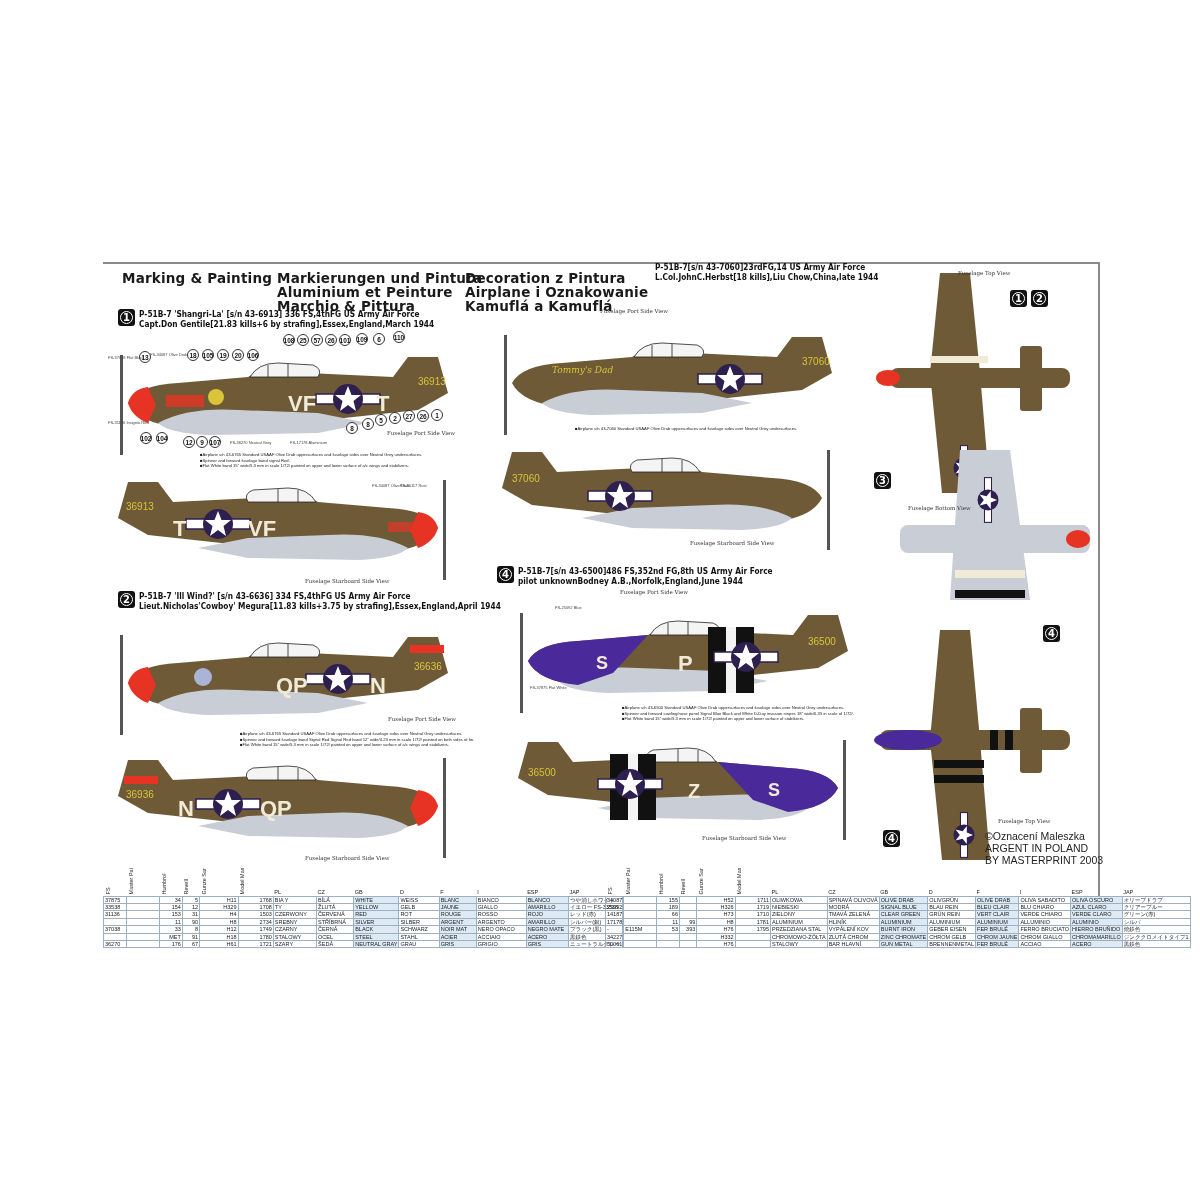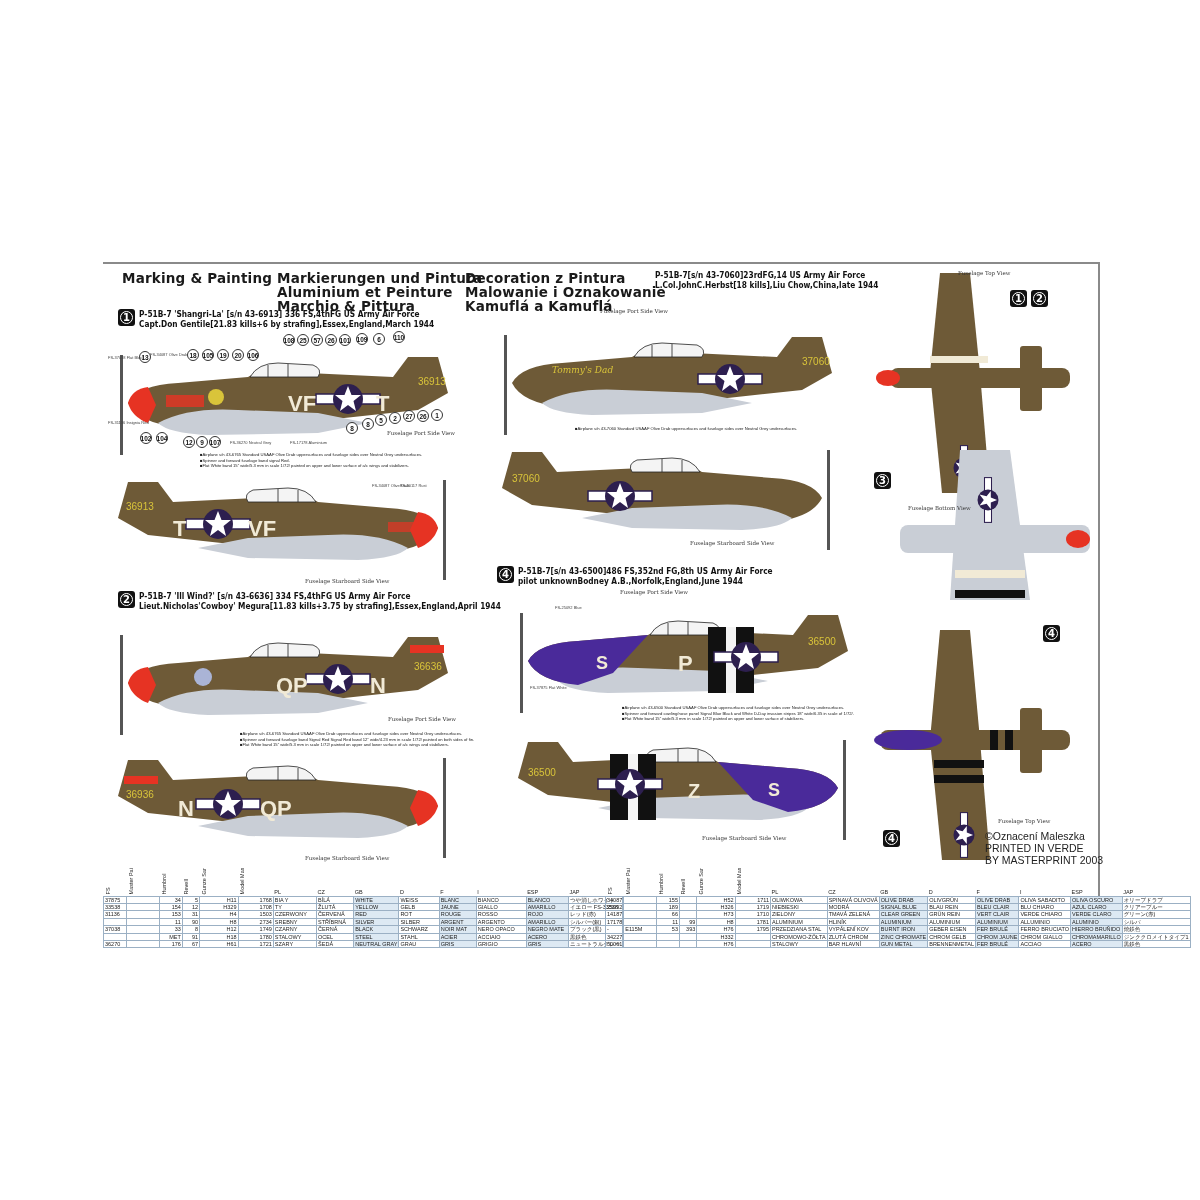--- a/index.html
+++ b/index.html
@@ -33,21 +33,21 @@
 <div class="title" style="left:122px; top:271px;">
   <div>Marking &amp; Painting</div>
 </div>
 <div class="title" style="left:277px; top:271px;">
   <div>Markierungen und Pintura</div>
   <div>Aluminium et Peinture</div>
   <div>Marchio &amp; Pittura</div>
 </div>
 <div class="title" style="left:465px; top:271px;">
   <div>Decoration z Pintura</div>
-  <div>Malowanie i Oznakowanie</div>
+  <div>Airplane i Oznakowanie</div>
   <div>Kamuflá a Kamuflá</div>
 </div>
 
 <div class="caption" style="left:118px; top:309px;">
   <div class="badge">
       <span>1</span>
     </div>
   <div class="cap-text">
     <div>P-51B-7 'Shangri-La' [s/n 43-6913] 336 FS,4thFG US Army Air Force</div>
     <div>Capt.Don Gentile[21.83 kills+6 by strafing],Essex,England,March 1944</div>
@@ -55,21 +55,21 @@
 </div>
 <div class="caption" style="left:118px; top:591px;">
   <div class="badge">
       <span>2</span>
     </div>
   <div class="cap-text">
     <div>P-51B-7 'Ill Wind?' [s/n 43-6636] 334 FS,4thFG US Army Air Force</div>
     <div>Lieut.Nicholas'Cowboy' Megura[11.83 kills+3.75 by strafing],Essex,England,April 1944</div>
   </div>
 </div>
-<div class="caption" style="left:655px; top:270px;">
+<div class="caption" style="left:655px; top:262px;">
   <div class="cap-text">
     <div>P-51B-7[s/n 43-7060]23rdFG,14 US Army Air Force</div>
     <div>L.Col.JohnC.Herbst[18 kills],Liu Chow,China,late 1944</div>
   </div>
 </div>
 <div class="caption" style="left:497px; top:566px;">
   <div class="badge">
       <span>4</span>
     </div>
   <div class="cap-text">
@@ -301,21 +301,21 @@
 <div class="fs" style="left:108px; top:420px;">FS-31136 Insignia Red</div>
 <div class="fs" style="left:230px; top:440px;">FS-36270 Neutral Grey</div>
 <div class="fs" style="left:290px; top:440px;">FS-17178 Aluminium</div>
 <div class="fs" style="left:372px; top:483px;">FS-34087 Olive Drab</div>
 <div class="fs" style="left:400px; top:483px;">FS-30117 Rust</div>
 <div class="fs" style="left:530px; top:685px;">FS-37875 Flat White</div>
 <div class="fs" style="left:555px; top:605px;">FS-25092 Blue</div>
 
 <div class="credit" style="left:985px; top:830px;">
   <div>©Oznacení Maleszka</div>
-  <div>PRINTED IN VERDE</div>
+  <div>ARGENT IN POLAND</div>
   <div>BY MASTERPRINT 2003</div>
 </div>
 
 <table class="paint-table" style="left:103px; top:868px; width:520px;">
   <thead>
     <tr>
       <th class="rot" style="width:30px;"><span>FS</span></th>
       <th class="rot" style="width:10px;"><span>Master Paint</span></th>
       <th class="rot" style="width:12px;"><span>Humbrol</span></th>
       <th class="rot" style="width:10px;"><span>Revell</span></th>

